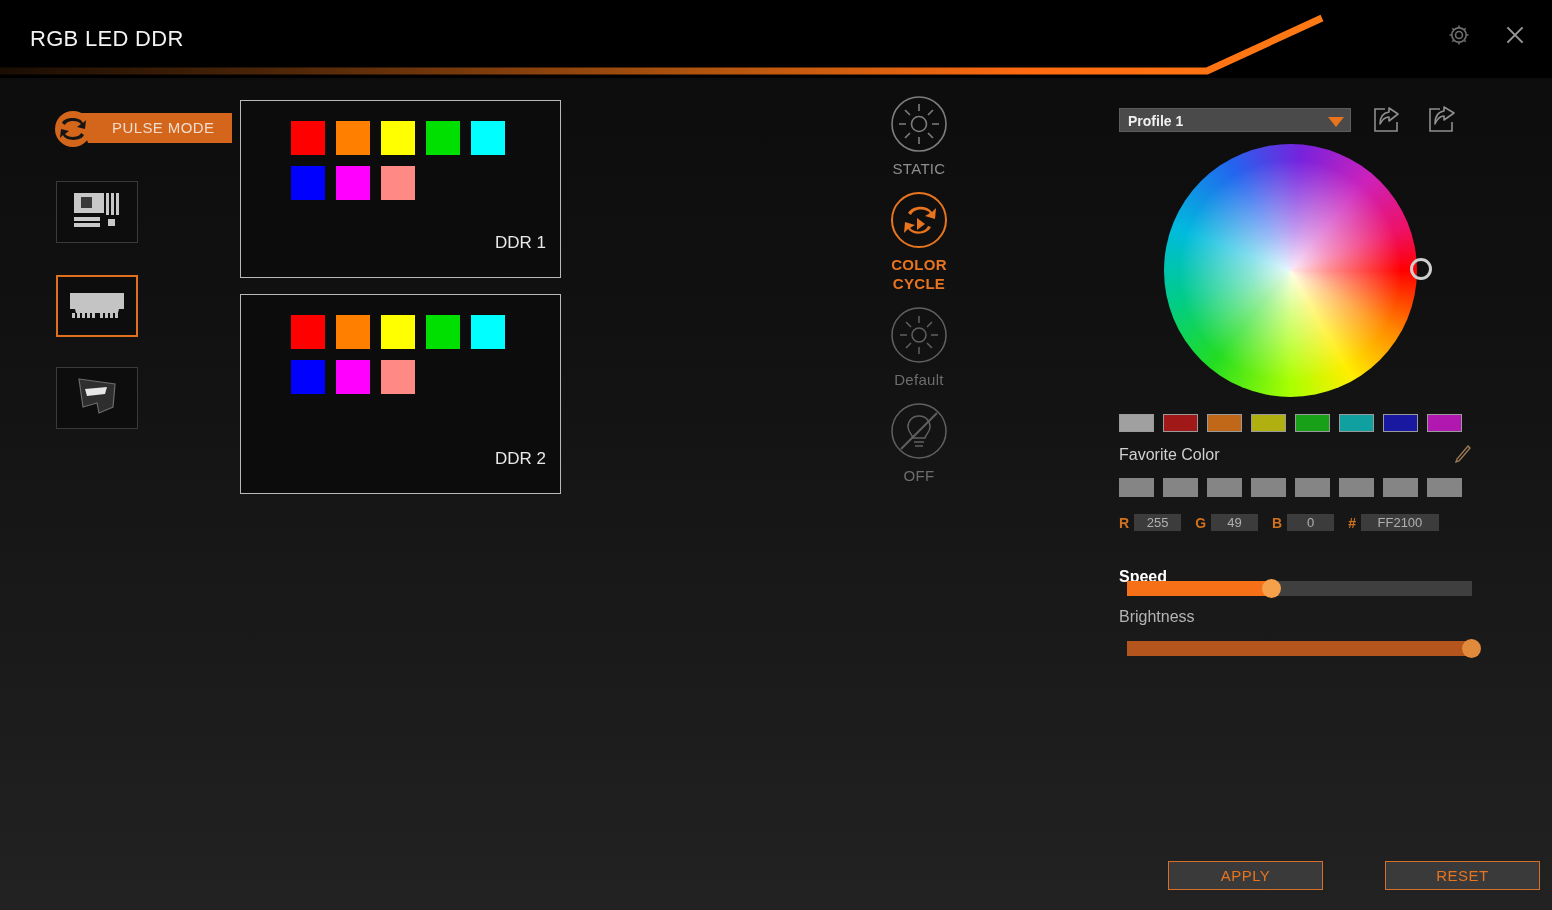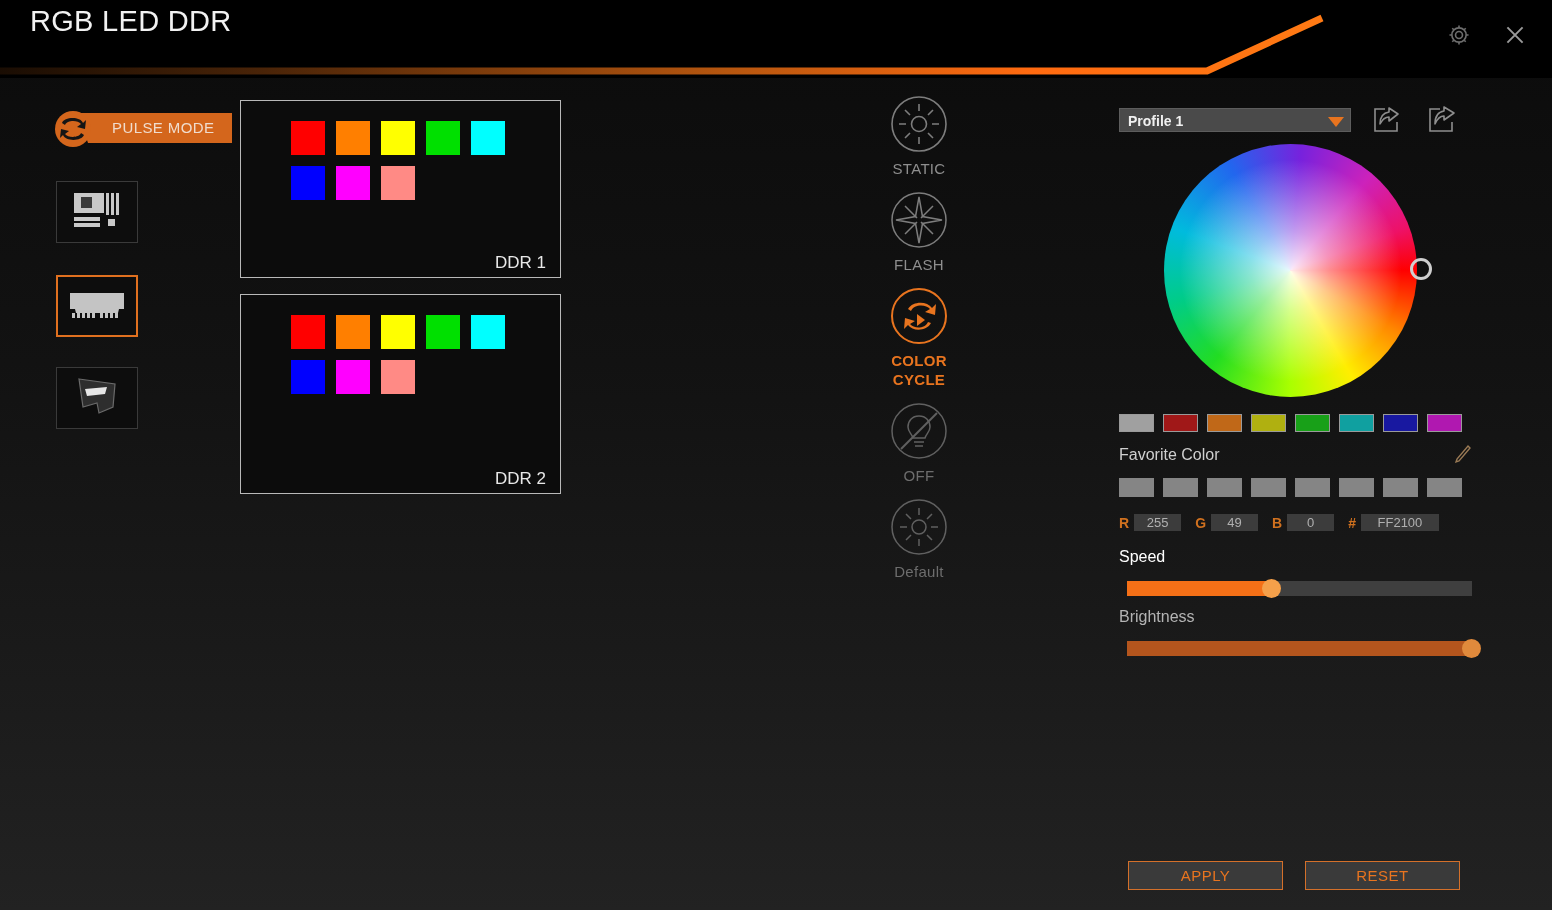--- a/index.html
+++ b/index.html
@@ -14,22 +14,22 @@
     width: 1552px; height: 910px;
     background: linear-gradient(180deg, #0b0b0b 0%, #121212 40%, #1b1b1b 75%, #222222 100%);
   }
 
   
   .header {
     position: absolute; left: 0; top: 0; width: 1552px; height: 78px;
     background: #000;
   }
   .title {
-    position: absolute; left: 30px; top: 5px;
-    font-size: 29px; color: #f2f2f2; letter-spacing: .3px;
+    position: absolute; left: 30px; top: 26px;
+    font-size: 22px; color: #f2f2f2; letter-spacing: .3px;
     font-weight: 400;
   }
   .hdr-icons { position: absolute; right: 20px; top: 18px; display: flex; gap: 22px; align-items: center; }
   .ico-btn { width: 34px; height: 34px; display: flex; align-items: center; justify-content: center; cursor: pointer; }
   .ico-btn svg { display: block; }
   .accent-wrap { position: absolute; left: 0; top: 0; width: 1552px; height: 78px; pointer-events: none; }
 
   
   .sync-banner {
     position: absolute; left: 50px; top: 113px; width: 182px; height: 30px;
@@ -62,21 +62,21 @@
     border: 1px solid #b9b9b9; background: #0c0c0c;
   }
   #ddr1 { top: 100px; height: 178px; }
   #ddr2 { top: 294px; height: 200px; }
   .swatch-grid {
     position: absolute; left: 50px; top: 20px;
     display: grid; grid-template-columns: repeat(5, 45px); grid-auto-rows: 45px;
   }
   .sw { width: 34px; height: 34px; }
   .ddr-name {
-    position: absolute; right: 14px; bottom: 4px;
+    position: absolute; right: 14px; bottom: 24px;
     font-size: 17px; color: #e8e8e8;
   }
 
   
   .modes { position: absolute; left: 859px; top: 92px; width: 120px; }
   .mode {
     position: relative; width: 120px; margin-bottom: 10px;
     display: flex; flex-direction: column; align-items: center; cursor: pointer;
   }
   .mode .micon { width: 64px; height: 64px; }
@@ -134,42 +134,42 @@
   .rgb-grp { display: flex; align-items: center; margin-right: 14px; }
   .rgb-key { font-size: 14px; color: #d0711f; font-weight: bold; margin-right: 5px; }
   .rgb-val {
     background: #3c3c3c; color: #b0b0b0; font-size: 13px;
     width: 47px; height: 17px; line-height: 17px; text-align: center;
     border: none; outline: none; font-family: "Liberation Sans", sans-serif;
   }
   .rgb-val.hex { width: 78px; }
 
   .slider-label { position: absolute; left: 0; font-size: 16px; }
-  #speedLabel { top: 440px; color: #ffffff; font-weight: normal; }
+  #speedLabel { top: 460px; color: #ffffff; font-weight: bold; }
   #brightLabel { top: 500px; color: #b4b4b4; }
 
   .slider-track {
     position: absolute; left: 8px; width: 345px; height: 15px;
     background: #3f3f3f; cursor: pointer;
   }
   #speedTrack { top: 473px; }
   #brightTrack { top: 533px; }
   .slider-fill { height: 100%; }
   .slider-knob {
     position: absolute; top: -2px; width: 19px; height: 19px;
     border-radius: 50%; cursor: pointer;
   }
 
   .btn-row { position: absolute; left: 1128px; top: 861px; display: flex; gap: 22px; }
   .act-btn {
     width: 155px; height: 29px;
     border: 1px solid #d4702a; background: #3a3a3a;
     color: #e8741f; font-size: 15px; letter-spacing: .5px;
     display: flex; align-items: center; justify-content: center;
-    cursor: pointer; font-family: "Liberation Sans", sans-serif;
+    cursor: pointer; font-family: "Liberation Sans", sans-serif; margin-left: 40px;
   }
 </style>
 </head>
 <body>
 
 <div id="app">
 
   <div class="header">
     <div class="title">RGB LED DDR</div>
     <div class="hdr-icons">
@@ -287,64 +287,54 @@
     <div class="mode" id="mode0">
       <span class="micon">
         <svg width="64" height="64" viewBox="0 0 64 64" fill="none" stroke="#7d7d7d" stroke-width="1.6">
           <circle cx="32" cy="32" r="27"></circle>
           <circle cx="32" cy="32" r="7.5"></circle>
           <path d="M32 12v7M32 45v7M52 32h-7M19 32h-7M46 18l-5 5M23 41l-5 5M46 46l-5-5M23 23l-5-5"></path>
         </svg>
       </span>
       <span class="mlabel">STATIC</span>
     </div>
-    <div class="mode" id="mode2">
-      <span class="micon">
-        <svg width="64" height="64" viewBox="0 0 64 64" fill="none" stroke="#7d7d7d" stroke-width="1.5">
-          <circle cx="32" cy="32" r="27"></circle>
-          <path d="M32 9 L35.5 28.5 L55 32 L35.5 35.5 L32 55 L28.5 35.5 L9 32 L28.5 28.5 Z"></path>
-          <path d="M46 18 L34 30 M18 46 L30 34 M46 46 L34 34 M18 18 L30 30"></path>
-        </svg>
-      </span>
-      <span class="mlabel">FLASH</span>
-    </div>
     <div class="mode active" id="mode3">
       <span class="micon">
         <svg width="64" height="64" viewBox="0 0 64 64" fill="none" stroke="#e8741f" stroke-width="2">
           <circle cx="32" cy="32" r="27"></circle>
           <path d="M21 25 C26 17, 40 17, 45 24 L49 20 L48 31 L38 28 L43 25 C39 20, 27 20, 24 27 Z" fill="#e8741f" stroke="none"></path>
           <path d="M44 39 C40 47, 26 48, 21 41 L17 45 L18 34 L28 37 L23 40 C27 45, 38 45, 41 38 Z" fill="#e8741f" stroke="none"></path>
           <path d="M30 30 L38 36 L30 42 Z" fill="#e8741f" stroke="none"></path>
         </svg>
       </span>
       <span class="mlabel">
           <span style="display:block">COLOR</span>
           <span style="display:block">CYCLE</span>
         </span>
     </div>
+    <div class="mode dim" id="mode4">
+      <span class="micon">
+        <svg width="64" height="64" viewBox="0 0 64 64" fill="none" stroke="#606060" stroke-width="1.5">
+          <circle cx="32" cy="32" r="27"></circle>
+          <circle cx="32" cy="32" r="7"></circle>
+          <path d="M32 13v7M32 44v7M51 32h-7M20 32h-7M45 19l-5 5M24 40l-5 5M45 45l-5-5M24 24l-5-5"></path>
+        </svg>
+      </span>
+      <span class="mlabel">Default</span>
+    </div>
     <div class="mode dim" id="mode5">
       <span class="micon">
         <svg width="64" height="64" viewBox="0 0 64 64" fill="none" stroke="#606060" stroke-width="1.5">
           <circle cx="32" cy="32" r="27"></circle>
           <path d="M32 17 C25 17, 21 22, 21 28 C21 33, 25 35, 26 39 L38 39 C39 35, 43 33, 43 28 C43 22, 39 17, 32 17 Z"></path>
           <path d="M27 43 h10 M28 47 h8"></path>
           <path d="M14 50 L50 14" stroke-width="2"></path>
         </svg>
       </span>
       <span class="mlabel">OFF</span>
-    </div>
-    <div class="mode dim" id="mode4">
-      <span class="micon">
-        <svg width="64" height="64" viewBox="0 0 64 64" fill="none" stroke="#606060" stroke-width="1.5">
-          <circle cx="32" cy="32" r="27"></circle>
-          <circle cx="32" cy="32" r="7"></circle>
-          <path d="M32 13v7M32 44v7M51 32h-7M20 32h-7M45 19l-5 5M24 40l-5 5M45 45l-5-5M24 24l-5-5"></path>
-        </svg>
-      </span>
-      <span class="mlabel">Default</span>
     </div>
   </div>
 
   <div class="rpanel">
     <div class="profile-row">
       <div class="profile-select">
         <span class="profile-text">Profile 1</span>
         <span class="caret"></span>
       </div>
       <div class="io-btn" id="imp">

